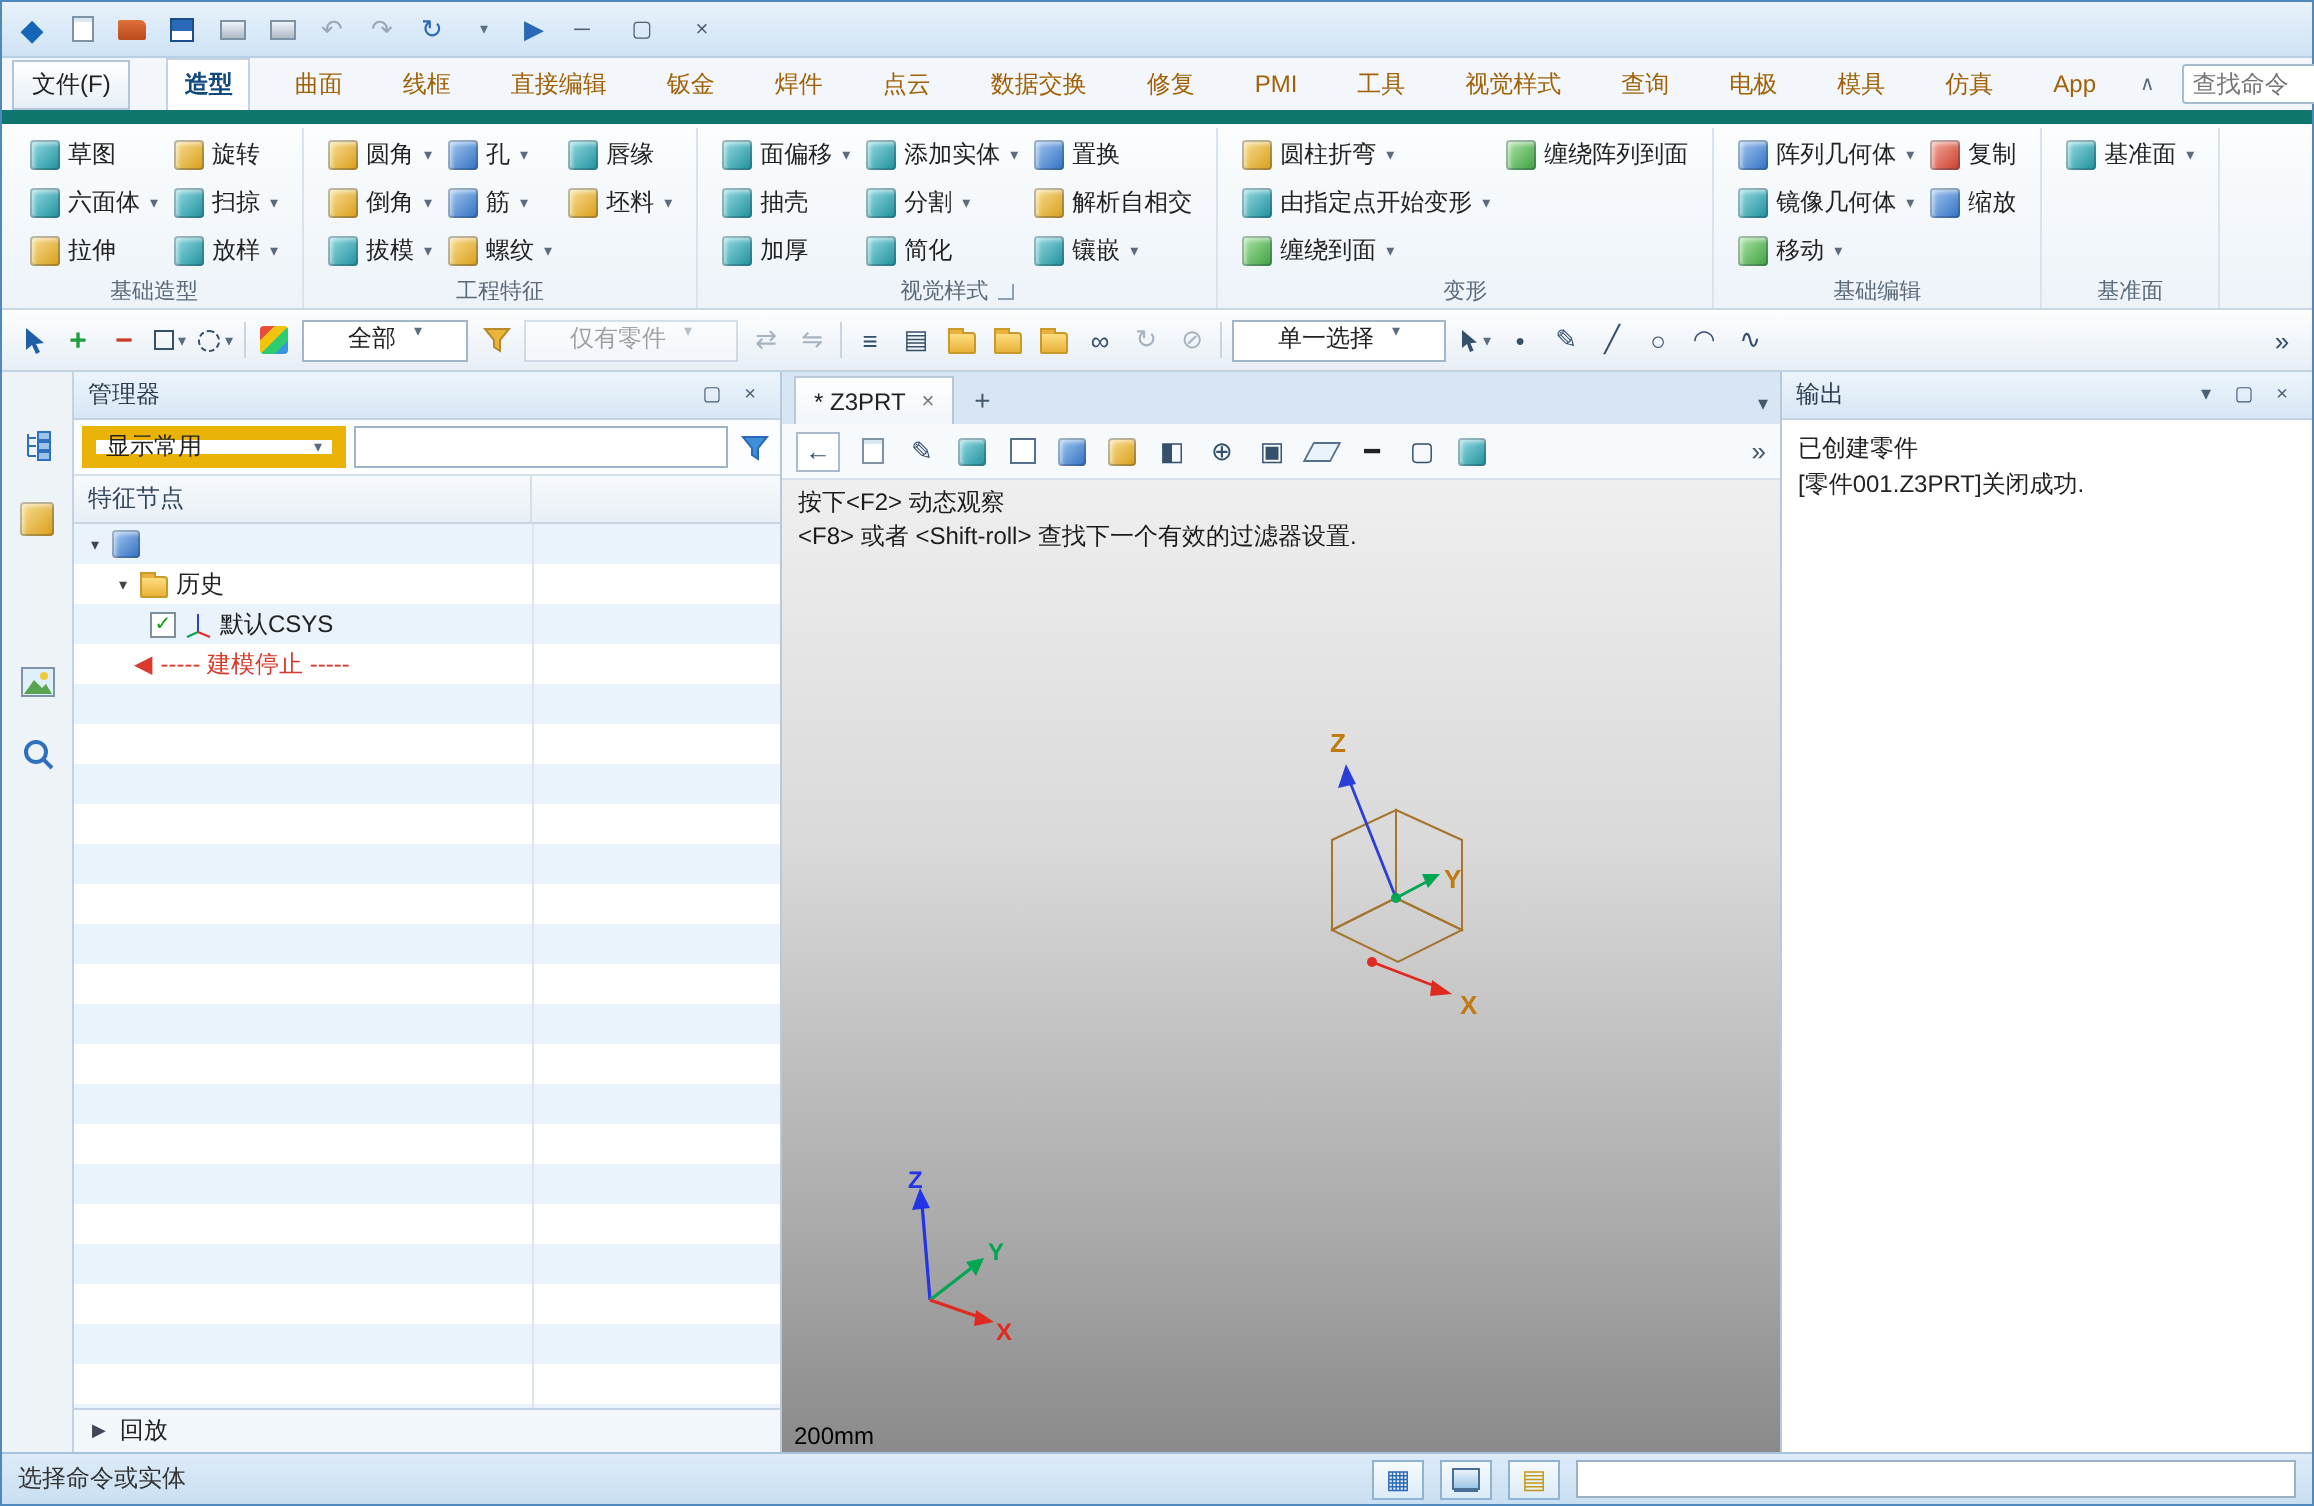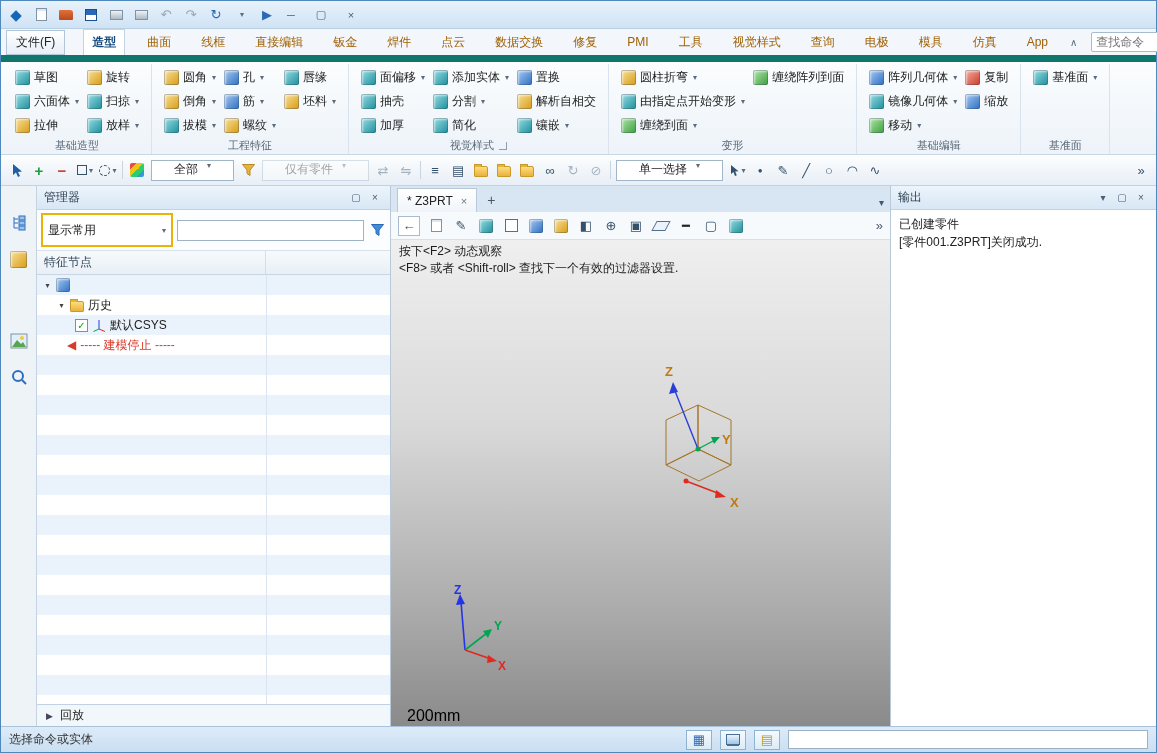--- a/index.html
+++ b/index.html
@@ -70,21 +70,21 @@
 .leftstrip{flex:0 0 36px;background:#eef3f8;border-right:1px solid #c5d3e0;display:flex;flex-direction:column;align-items:center;padding-top:26px;gap:14px}
 .stripico{width:22px;height:22px;display:flex;align-items:center;justify-content:center}
 .gap-big{margin-top:46px}
 
 
 .manager{flex:0 0 324px;display:flex;flex-direction:column;border-right:1px solid #b9c9d9;background:#fff;min-height:0}
 .panelhead{flex:0 0 24px;background:linear-gradient(#ecf4fb,#d8e7f5);display:flex;align-items:center;padding:0 7px;border-bottom:1px solid #c2d2e2;gap:3px}
 .ph-title{flex:1;color:#2c3e50}
 .phbtn{width:16px;height:16px;display:flex;align-items:center;justify-content:center;color:#4a6076;font-size:10px}
 .mgr-filter{flex:0 0 28px;display:flex;align-items:center;padding:3px 4px;gap:4px;border-bottom:1px solid #d7e1ec;background:#fbfdfe}
-.mgr-dd{flex:0 0 132px;height:34px;border:2px solid #eab308;background:#fff;display:flex;align-items:center;padding:0 5px;justify-content:space-between}
+.mgr-dd{flex:0 0 132px;height:21px;border:7px solid #eab308;background:#fff;display:flex;align-items:center;padding:0 5px;justify-content:space-between}
 .mgr-search{flex:1;height:21px;border:1px solid #9fb3c6;background:#fff;outline:none;font-family:inherit;padding:0 4px}
 .colhead{flex:0 0 20px;display:flex;border-bottom:1px solid #c8d5e2;background:linear-gradient(#f7fafc,#e8eff6)}
 .colcell{padding:3px 7px;border-right:1px solid #d4dfe9;color:#33475c}
 .colcell.c1{width:229px}
 .colcell.c2{flex:1;border-right:none}
 .tree{flex:1;position:relative;overflow:hidden;background:repeating-linear-gradient(to bottom,#eaf2fb 0 20px,#fff 20px 40px)}
 .coldiv{position:absolute;left:229px;top:0;bottom:0;width:1px;background:#dbe5ef}
 .trow{height:20px;display:flex;align-items:center;gap:4px;padding-left:6px}
 .caret{font-size:8px;color:#444;width:9px;text-align:center}
 .chk{width:13px;height:13px;border:1px solid #7f8f9e;background:#fff;display:flex;align-items:center;justify-content:center;font-size:10px;color:#15a015;font-weight:bold}
@@ -104,21 +104,21 @@
 .tabplus{width:20px;height:20px;display:flex;align-items:center;justify-content:center;color:#44596e;font-size:14px;margin-bottom:2px}
 .tab-ovf{margin-left:auto;margin-bottom:4px;color:#44596e;font-size:10px}
 .datb{flex:0 0 28px;background:#f7fafc;border-bottom:1px solid #d7e1ec;display:flex;align-items:center;padding:0 7px;gap:7px}
 .datb .ovf{margin-left:auto;color:#44596e;font-size:13px}
 .mini{width:14px;height:14px}
 .outline-box{width:13px;height:13px;border:1px solid #55708c;background:#fff}
 .plane-ic{width:14px;height:10px;border:1px solid #55708c;background:#eaf2fb;transform:skewX(-28deg)}
 .darkbar{color:#222;font-size:13px}
 .canvas{flex:1;position:relative;background:linear-gradient(#efefef 0%,#d9d9d9 38%,#a9a9a9 78%,#8a8a8a 100%);min-height:0;overflow:hidden}
 .hint{position:absolute;top:3px;left:8px;color:#1c1c1c;line-height:17px}
-.scale{position:absolute;left:16px;bottom:1px;font-size:16px;color:#000}
+.scale{position:absolute;left:6px;bottom:1px;font-size:12px;color:#000}
 .csys{position:absolute;left:245px;top:120px}
 .triad{position:absolute;left:38px;bottom:50px}
 
 
 .output{flex:0 0 265px;display:flex;flex-direction:column;background:#fff;min-height:0}
 .out-body{flex:1;padding:5px 8px;line-height:18px;color:#222;background:#fff}
 
 
 .statusbar{flex:0 0 26px;background:linear-gradient(#ddebf8,#c9dff2);border-top:1px solid #a7c2da;display:flex;align-items:center;padding:0 8px;gap:8px}
 .sb-msg{flex:1;color:#333}

